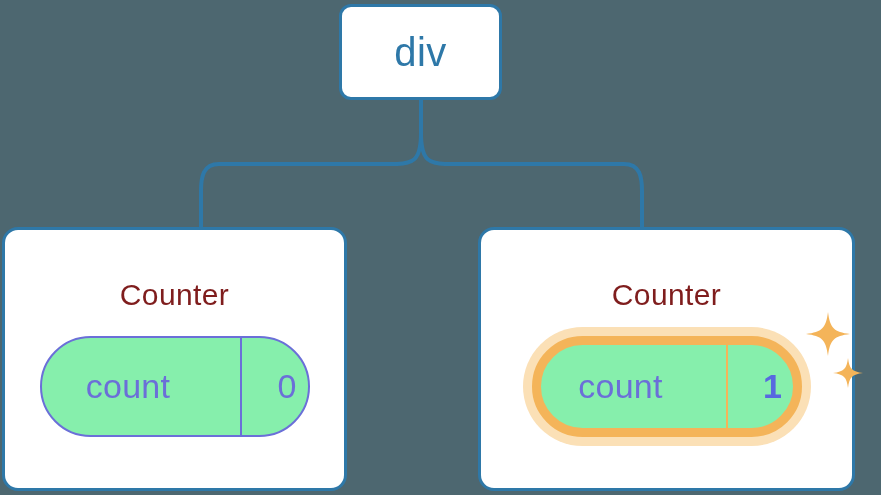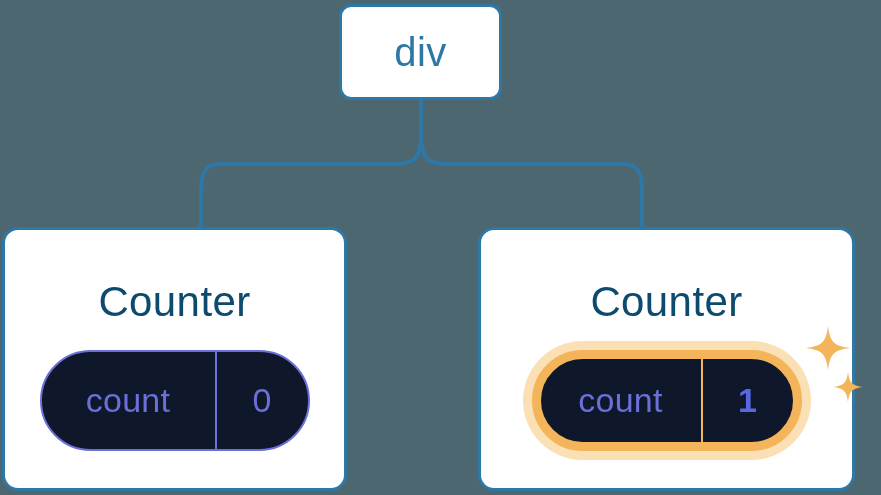--- a/index.html
+++ b/index.html
@@ -63,42 +63,43 @@
     height: 264px;
     border-radius: 16px;
     display: flex;
     flex-direction: column;
     align-items: center;
   }
   .node-left  { left: 2px;   width: 345px; }
   .node-right { left: 478px; width: 377px; }
 
   .card-title {
-    font-size: 42px;
-    color: #0c4a6e;
+    font-size: 30px;
+    color: #7f1d1d;
     margin-top: 48px;
     letter-spacing: 0.4px;
     white-space: nowrap;
   }
 
   
   .pill-wrap {
     position: relative;
     margin-top: 24px;
     display: flex;
     align-items: center;
     justify-content: center;
   }
 
   .pill {
     position: relative;
     display: flex;
     align-items: stretch;
     box-sizing: border-box;
-    background: #0f172a;
+    background: #86efac;
+    gap: 25px;
   }
 
   
   .pill-plain {
     width: 270px;
     height: 101px;
     border: 2px solid #6b6fd8;
     border-radius: 52px;
   }
 

